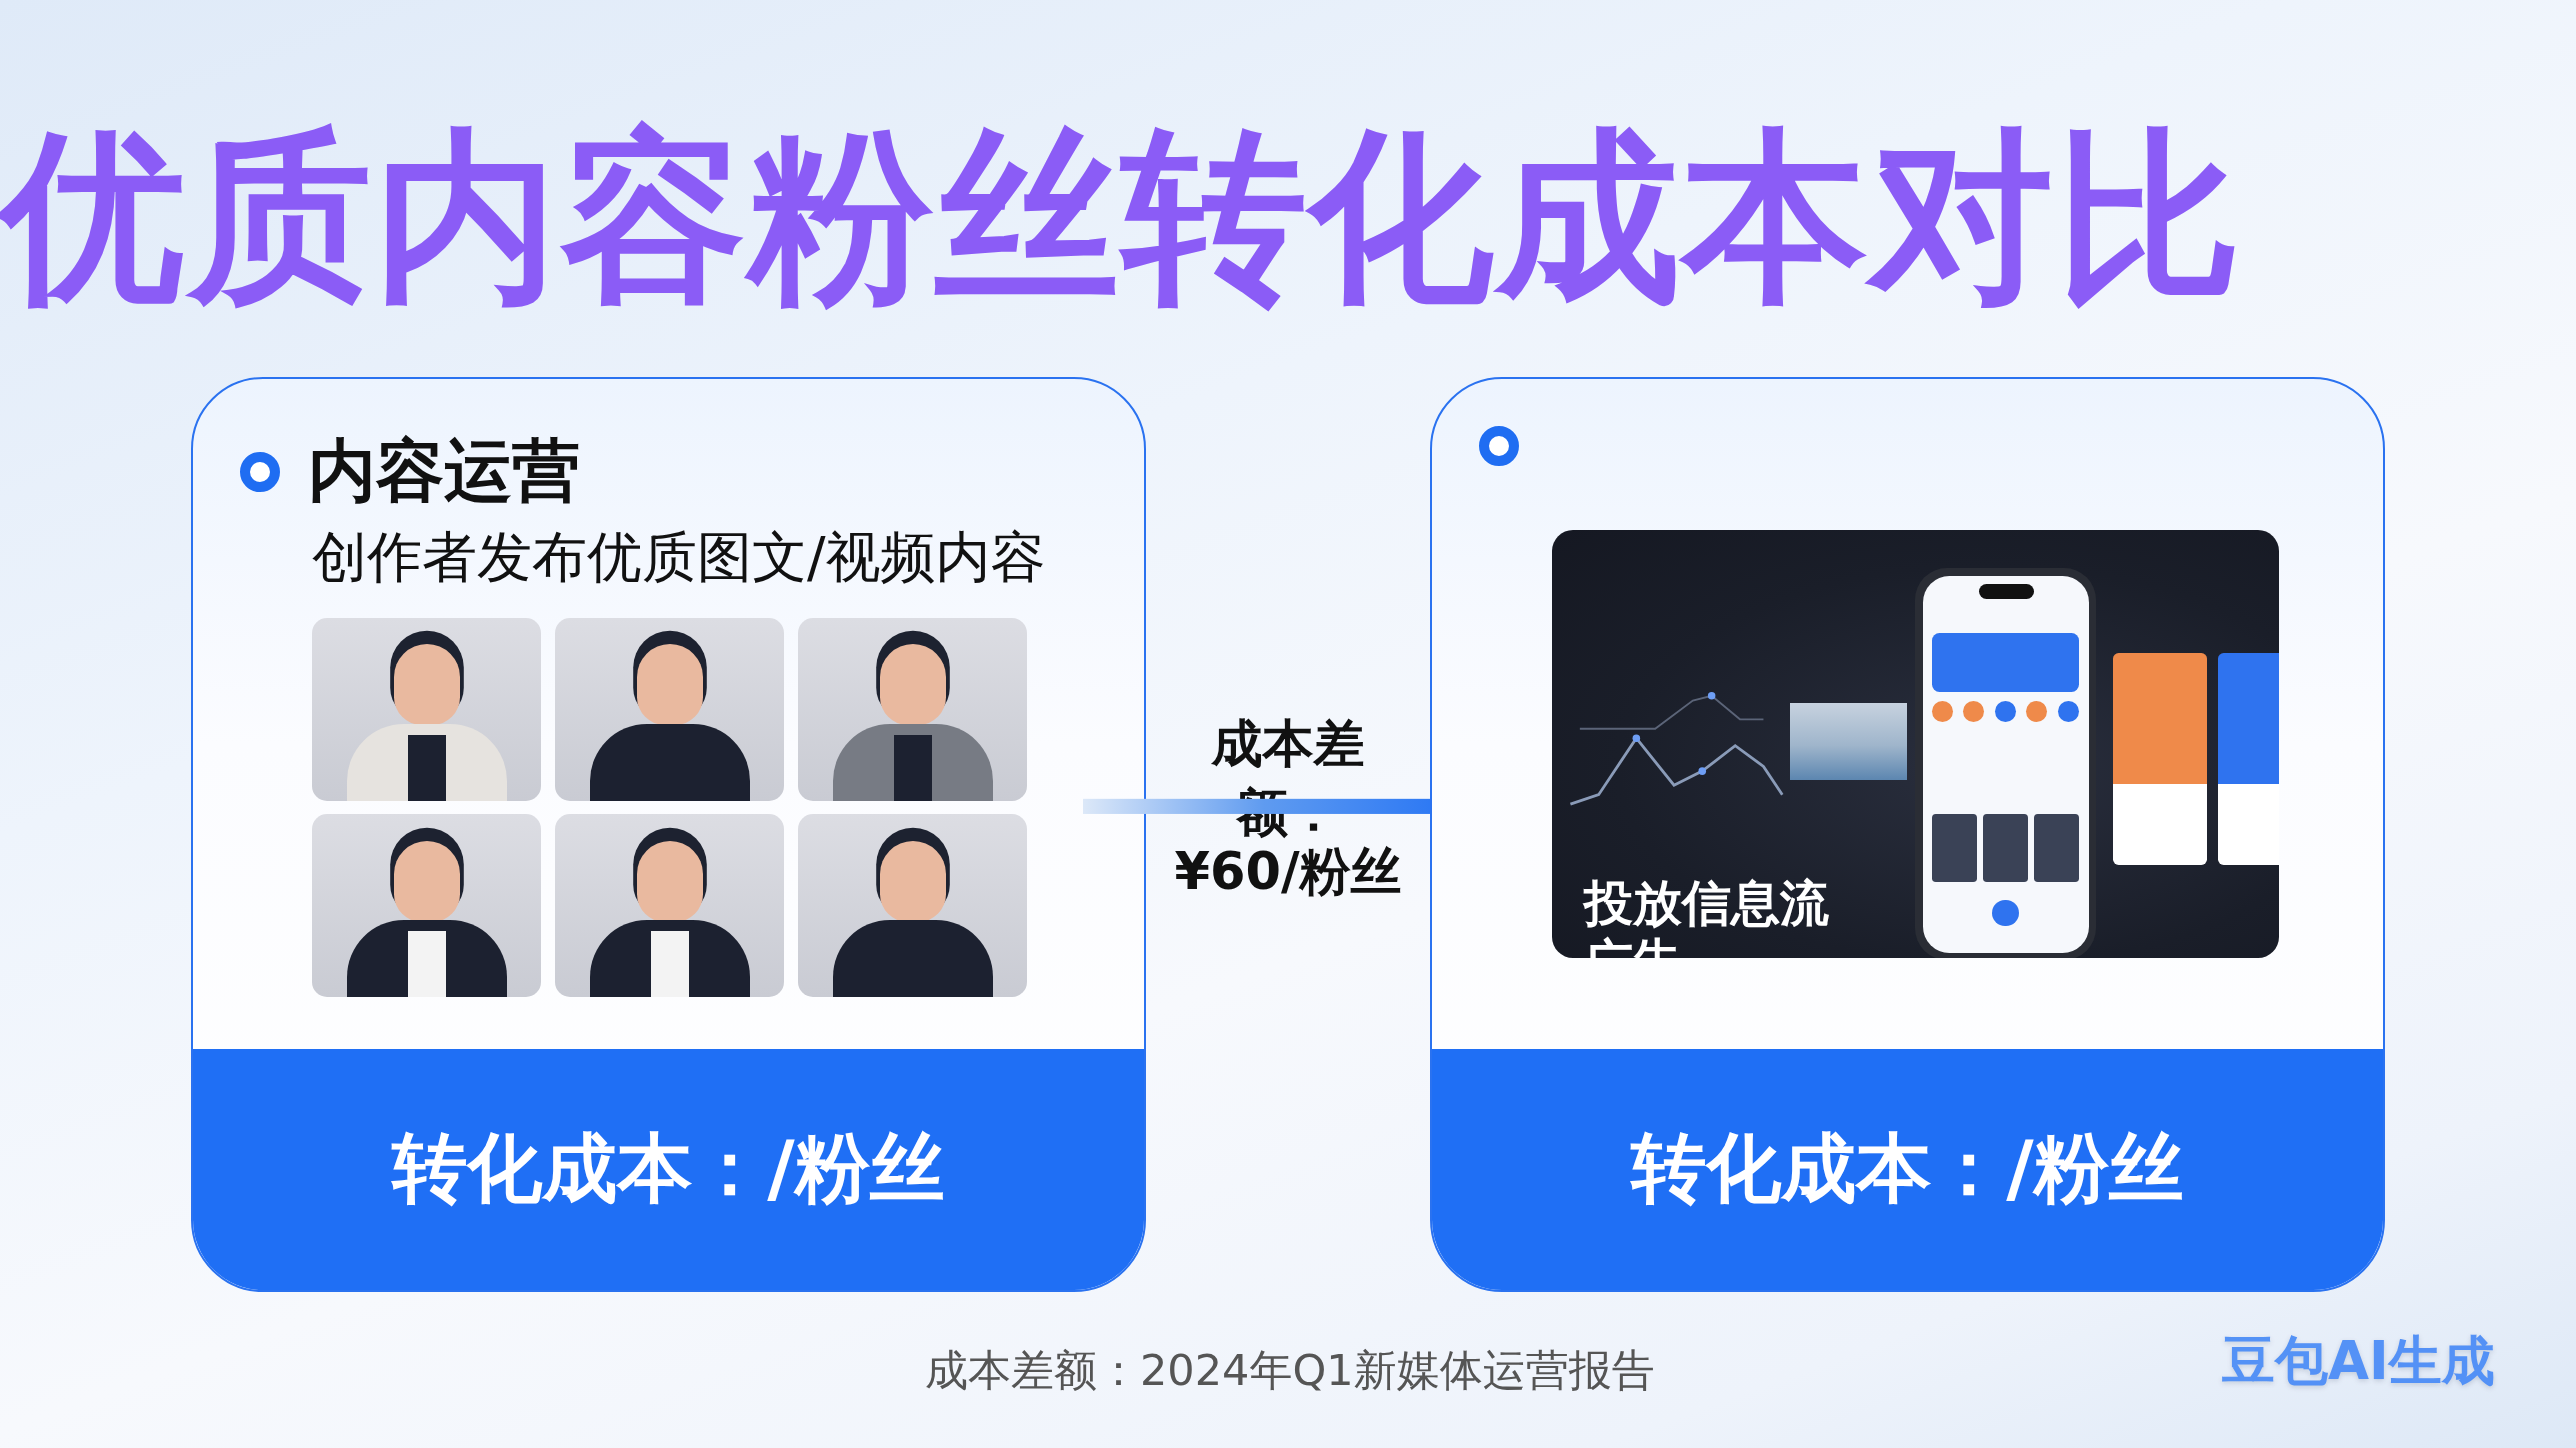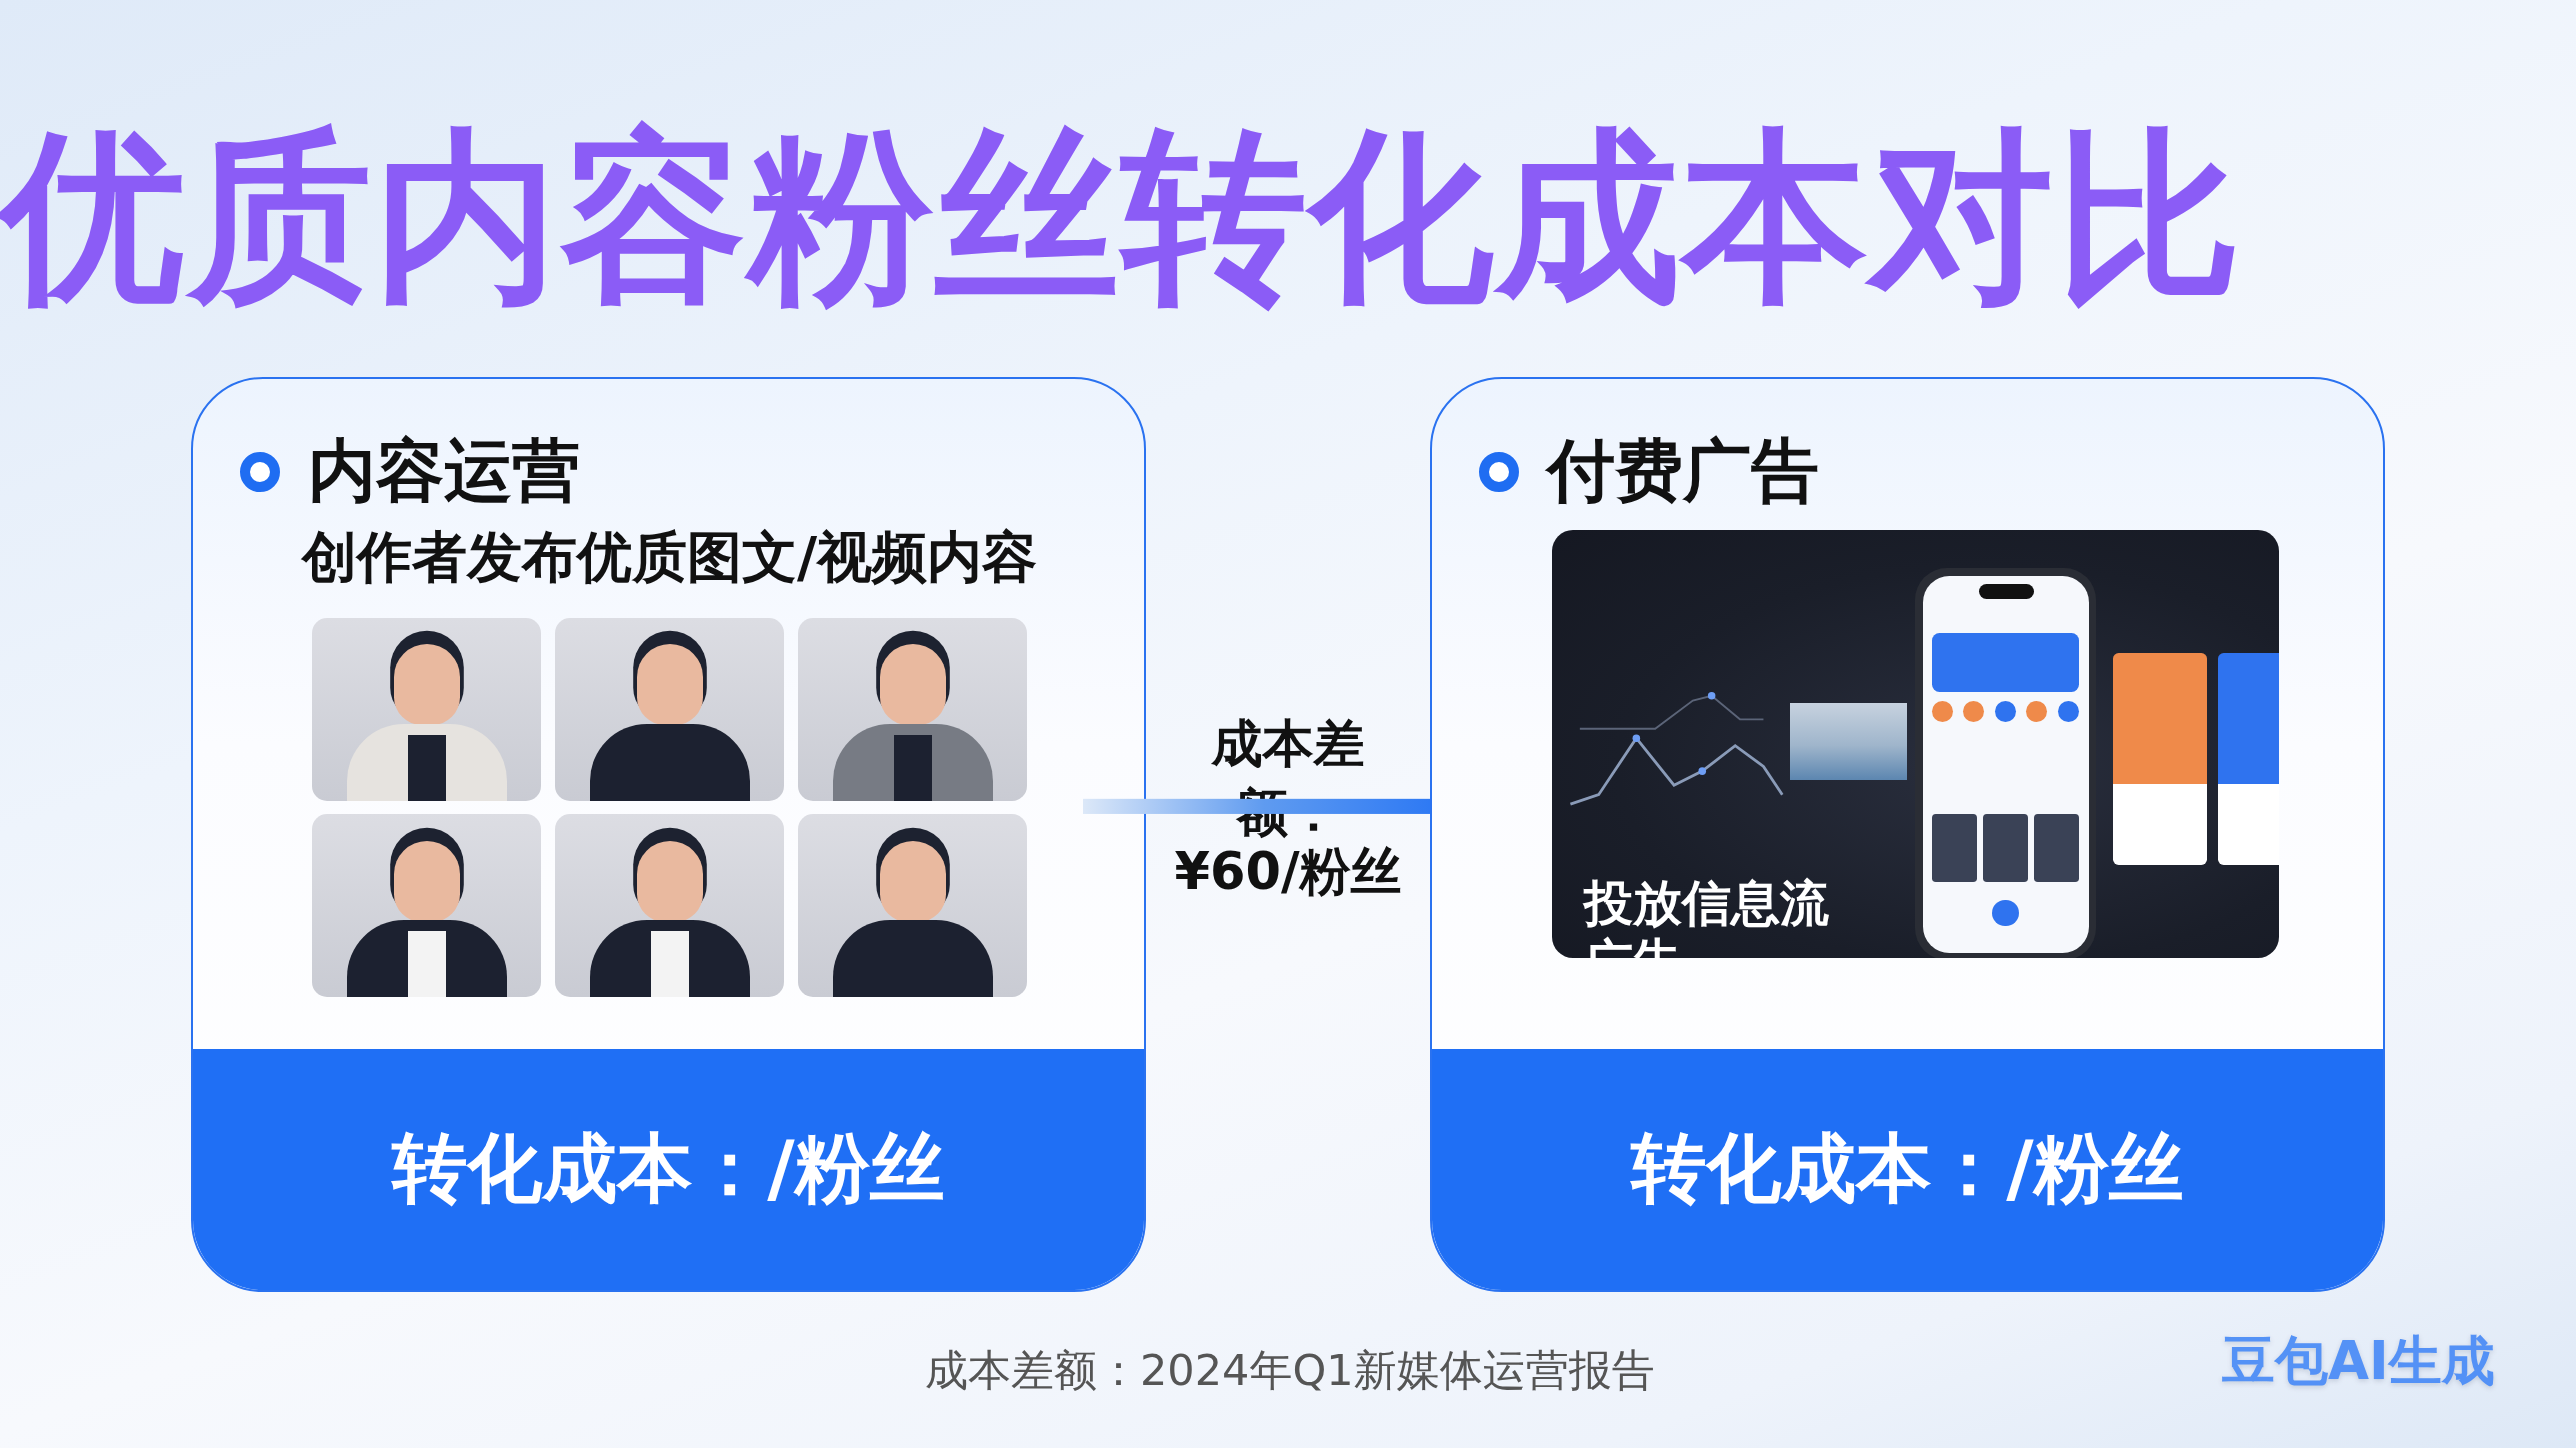--- a/index.html
+++ b/index.html
@@ -19,21 +19,21 @@
     background: linear-gradient(180deg, #edf4fe 0%, #fbfcff 40%, #ffffff 100%);
   }
   .card.left { left: 191px; }
   .card.right { left: 1430px; }
   .card-head { position: absolute; left: 47px; top: 47px; display: flex; align-items: center; }
   .dot {
     width: 40px; height: 40px; border-radius: 50%; border: 10.4px solid #1f6df2; background: #fff; margin-right: 28px;
   }
   .card-title { font-size: 68px; font-weight: 700; color: #111; }
   .card-sub {
-    position: absolute; left: 109px; top: 142px; font-size: 55px; font-weight: 700; color: #111;
+    position: absolute; left: 119px; top: 142px; font-size: 55px; font-weight: 400; color: #111;
   }
   .grid {
     position: absolute; left: 119px; top: 239px; width: 717px;
     display: grid; grid-template-columns: repeat(3, 229px); grid-auto-rows: 183px; gap: 13.2px 14px;
   }
   .thumb {
     border-radius: 15px; overflow: hidden; position: relative;
     background: linear-gradient(180deg, #dcdde3, #c9cbd3);
   }
   .thumb .head {
@@ -148,21 +148,20 @@
     </linearGradient>
   </defs>
   <rect x="0" y="24" width="425" height="16" fill="url(#ag)"></rect>
   <path d="M390 6 L438 32 L390 58" fill="none" stroke="#1f6ff5" stroke-width="14" stroke-linecap="round" stroke-linejoin="round"></path>
 </svg>
 <div class="middle-label" style="top:838px;">¥60/粉丝</div>
 
 <div class="card right">
   <div class="card-head">
     <span class="dot"></span>
-    <span class="card-title">付费广告</span>
   </div>
   <div class="ad">
     <svg class="chart" width="226" height="170" viewBox="0 0 240 180">
       <polyline points="10,140 40,130 80,70 120,120 150,105 185,78 215,100 235,130" fill="none" stroke="#8a9bb8" stroke-width="3"></polyline>
       <polyline points="20,60 100,60 140,30 160,25 190,50 215,50" fill="none" stroke="#5b6478" stroke-width="2"></polyline>
       <circle cx="80" cy="70" r="4" fill="#6e9ef5"></circle>
       <circle cx="150" cy="105" r="4" fill="#6e9ef5"></circle>
       <circle cx="160" cy="25" r="4" fill="#6e9ef5"></circle>
     </svg>
     <div class="photo"></div>

